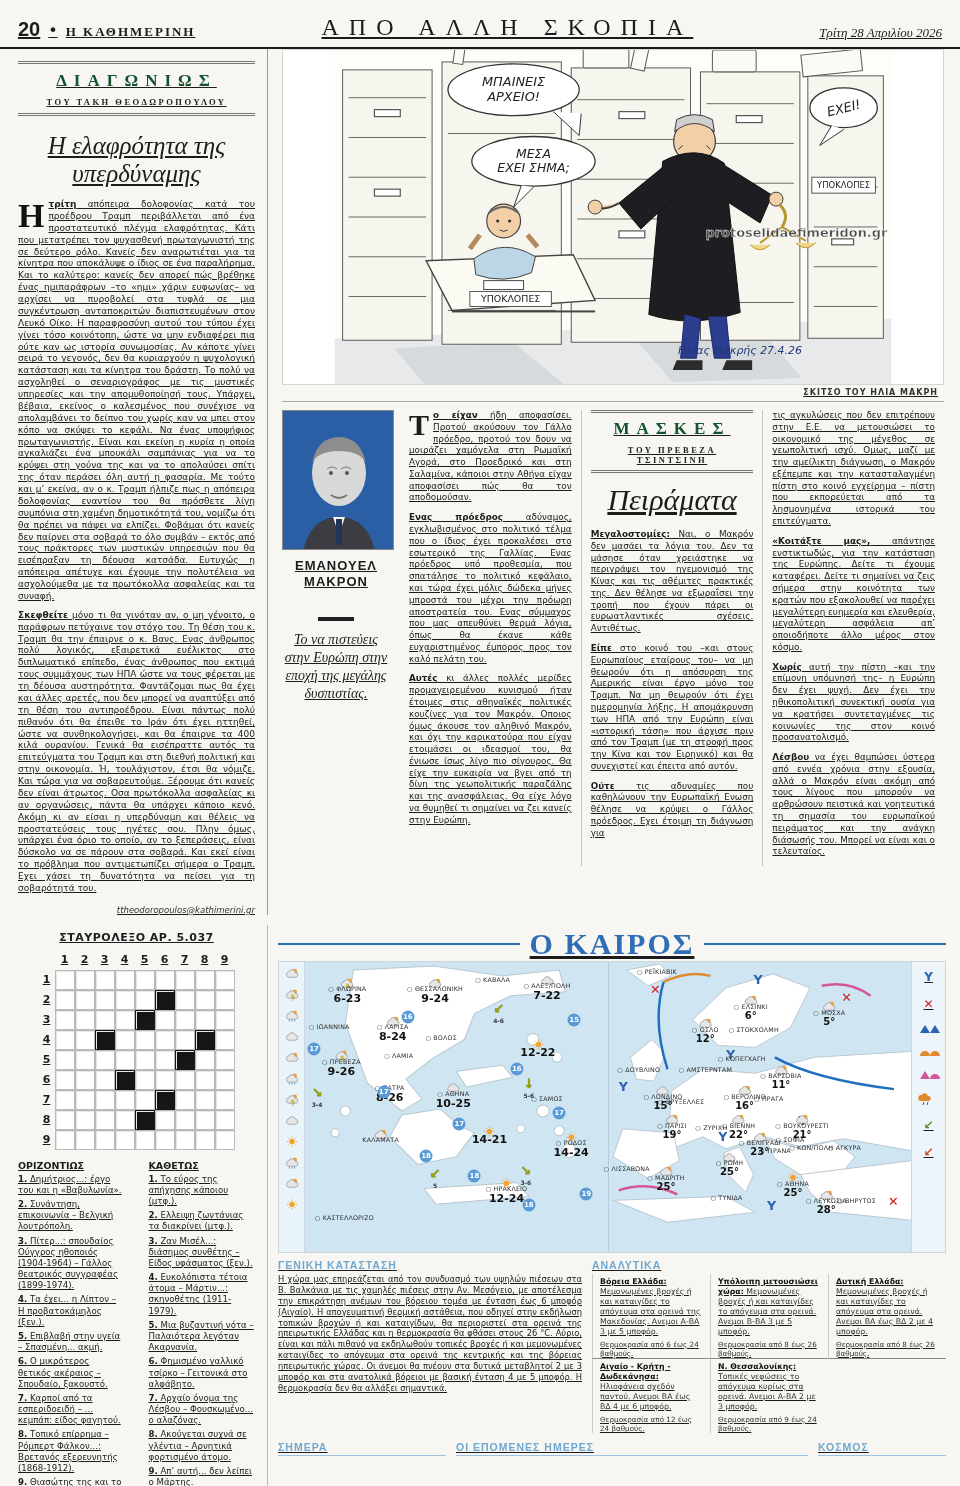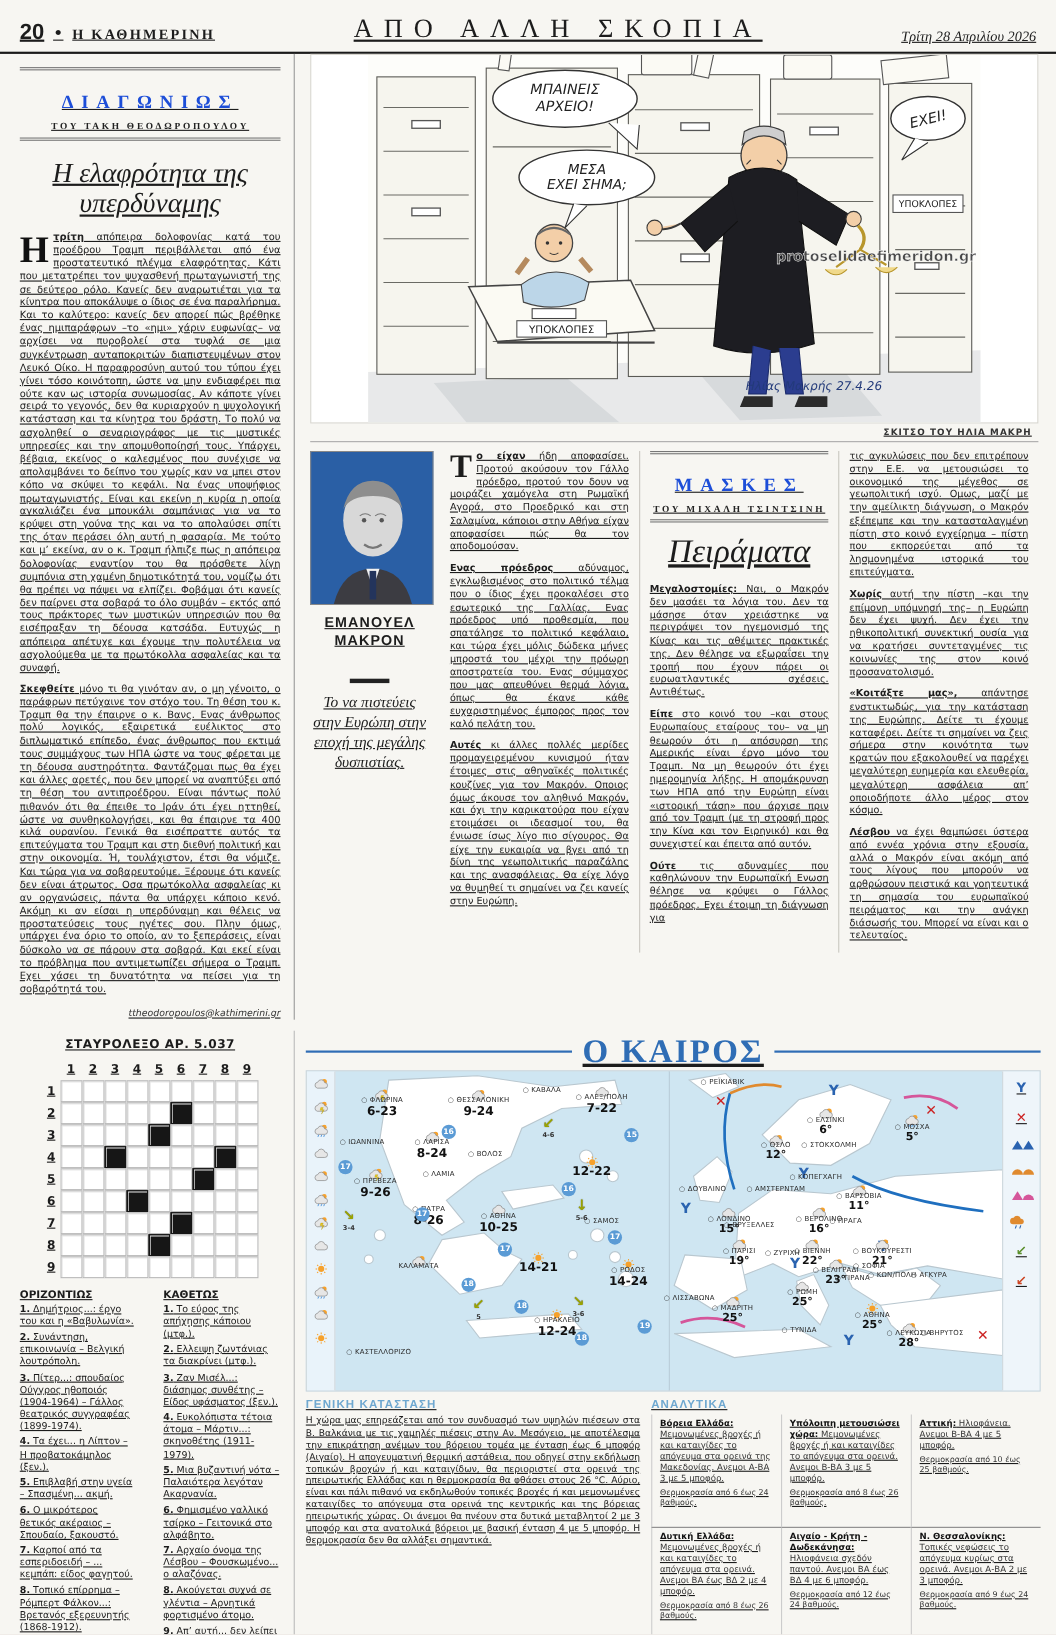--- a/index.html
+++ b/index.html
@@ -15,21 +15,21 @@
   .hdr-title{font:24px "Liberation Serif",serif;letter-spacing:10px;}
   .hdr-date{font:italic 13px "Liberation Serif",serif;}
 
   
   .band-main{display:flex;}
   .col-diag{width:268px;padding:8px 12px 0 18px;border-right:1px solid #999;}
   .col-right{flex:1;min-width:0;}
 
   
   .kicker-box{border-top:3px double #777;border-bottom:3px double #777;text-align:center;padding:7px 0 6px;margin-top:4px;}
-  .kicker{font:bold 17px "Liberation Serif",serif;color:#1d4ed8;letter-spacing:7px;margin-top:12px;}
+  .kicker{font:bold 17px "Liberation Serif",serif;color:#14532d;letter-spacing:7px;}
   .byline{font:bold 8.5px "Liberation Serif",serif;letter-spacing:2.5px;color:#222;margin-top:6px;}
   .diag-title{font:italic 25px "Liberation Serif",serif;text-align:center;line-height:1.1;margin:16px 0 12px;}
   .artbody{font-size:9px;line-height:1.32;text-align:justify;color:#222;}
   .artbody p{margin:0 0 7px;}
   .artbody b{font-weight:bold;}
   .dropcap{float:left;font:bold 34px/0.85 "Liberation Serif",serif;padding:3px 4px 0 0;color:#111;}
   .email{font:italic 8.5px "DejaVu Sans",sans-serif;text-align:right;margin-top:10px;color:#333;}
 
   
   .cartoon{margin:10px 16px 0 14px;}
@@ -86,21 +86,21 @@
   .warrow{position:absolute;transform:translate(-50%,-50%);text-align:center;}
   .warrow .a{font:bold 13px "DejaVu Sans",sans-serif;color:#9aa400;text-shadow:0 0 1px #666;}
   .warrow .f{display:block;font:bold 6px "DejaVu Sans",sans-serif;color:#333;}
 
   .wx-mid{display:flex;margin-top:6px;}
   .wx-gen{width:47%;padding-right:10px;}
   .wx-genhead,.wx-analhead,.tbl-head{font:bold 10.5px "Liberation Sans",sans-serif;color:#6fa8d0;letter-spacing:1px;margin-bottom:3px;}
   .wx-gentext{font-size:8.3px;line-height:1.32;text-align:justify;}
   .wx-anal{flex:1;min-width:0;}
   .anal-grid{display:grid;grid-template-columns:1fr 1fr 1fr;}
-  .anal-cell{padding:3px 7px 18px 7px;border-left:1px solid #ccc;font-size:7.8px;line-height:1.28;color:#333;}
+  .anal-cell{padding:3px 7px 0 7px;border-left:1px solid #ccc;font-size:7.8px;line-height:1.28;color:#333;}
   .anal-cell:nth-child(-n+3){border-bottom:1px solid #888;}
   .anal-name{font-weight:bold;color:#111;}
   .anal-temp{display:block;margin-top:3px;font-size:7.2px;}
 
   .wx-tables{display:flex;margin-top:8px;gap:10px;}
   .t-simera{width:168px;}
   .t-days{flex:1;min-width:0;}
   .t-kosmos{width:128px;}
   .tbl-head{border-bottom:1px solid #9fc4e2;padding-bottom:2px;}
   .wic{width:16px;height:12px;vertical-align:middle;}
@@ -255,34 +255,34 @@
 
         <div class="mk-col" id="mk-col1" data-interactable="false">
             <p data-interactable="false"><span class="dropcapT" data-interactable="false">Τ</span><b>ο είχαν</b> ήδη αποφασίσει. Προτού ακούσουν τον Γάλλο πρόεδρο, προτού τον δουν να μοιράζει χαμόγελα στη Ρωμαϊκή Αγορά, στο Προεδρικό και στη Σαλαμίνα, κάποιοι στην Αθήνα είχαν αποφασίσει πώς θα τον αποδομούσαν.</p>
             <p data-interactable="false"><b>Ενας πρόεδρος</b> αδύναμος, εγκλωβισμένος στο πολιτικό τέλμα που ο ίδιος έχει προκαλέσει στο εσωτερικό της Γαλλίας. Ενας πρόεδρος υπό προθεσμία, που σπατάλησε το πολιτικό κεφάλαιο, και τώρα έχει μόλις δώδεκα μήνες μπροστά του μέχρι την πρόωρη αποστρατεία του. Ενας σύμμαχος που μας απευθύνει θερμά λόγια, όπως θα έκανε κάθε ευχαριστημένος έμπορος προς τον καλό πελάτη του.</p>
             <p data-interactable="false"><b>Αυτές</b> κι άλλες πολλές μερίδες προμαγειρεμένου κυνισμού ήταν έτοιμες στις αθηναϊκές πολιτικές κουζίνες για τον Μακρόν. Οποιος όμως άκουσε τον αληθινό Μακρόν, και όχι την καρικατούρα που είχαν ετοιμάσει οι ιδεασμοί του, θα ένιωσε ίσως λίγο πιο σίγουρος. Θα είχε την ευκαιρία να βγει από τη δίνη της γεωπολιτικής παραζάλης και της ανασφάλειας. Θα είχε λόγο να θυμηθεί τι σημαίνει να ζει κανείς στην Ευρώπη.</p>
           </div>
 
         <div class="mk-col" data-interactable="false">
           <div class="mk-kicker-box" data-interactable="false">
             <div class="kicker" data-interactable="false">ΜΑΣΚΕΣ</div>
-            <div class="byline" data-interactable="false">ΤΟΥ ΜΙΧΑΛΗ ΤΣΙΝΤΣΙΝΗ</div>
+            <div class="byline" data-interactable="false">ΤΟΥ ΠΡΕΒΕΖΑ ΤΣΙΝΤΣΙΝΗ</div>
           </div>
           <div class="mk-title" data-interactable="false">Πειράματα</div>
           <div id="mk-col2" data-interactable="false">
               <p data-interactable="false"><b>Μεγαλοστομίες:</b> Ναι, ο Μακρόν δεν μασάει τα λόγια του. Δεν τα μάσησε όταν χρειάστηκε να περιγράψει τον ηγεμονισμό της Κίνας και τις αθέμιτες πρακτικές της. Δεν θέλησε να εξωραΐσει την τροπή που έχουν πάρει οι ευρωατλαντικές σχέσεις. Αντιθέτως.</p>
               <p data-interactable="false"><b>Είπε</b> στο κοινό του –και στους Ευρωπαίους εταίρους του– να μη θεωρούν ότι η απόσυρση της Αμερικής είναι έργο μόνο του Τραμπ. Να μη θεωρούν ότι έχει ημερομηνία λήξης. Η απομάκρυνση των ΗΠΑ από την Ευρώπη είναι «ιστορική τάση» που άρχισε πριν από τον Τραμπ (με τη στροφή προς την Κίνα και τον Ειρηνικό) και θα συνεχιστεί και έπειτα από αυτόν.</p>
               <p data-interactable="false"><b>Ούτε</b> τις αδυναμίες που καθηλώνουν την Ευρωπαϊκή Ενωση θέλησε να κρύψει ο Γάλλος πρόεδρος. Εχει έτοιμη τη διάγνωση για</p>
             </div>
         </div>
 
         <div class="mk-col" id="mk-col3" data-interactable="false">
             <p data-interactable="false">τις αγκυλώσεις που δεν επιτρέπουν στην Ε.Ε. να μετουσιώσει το οικονομικό της μέγεθος σε γεωπολιτική ισχύ. Ομως, μαζί με την αμείλικτη διάγνωση, ο Μακρόν εξέπεμπε και την κατασταλαγμένη πίστη στο κοινό εγχείρημα – πίστη που εκπορεύεται από τα λησμονημένα ιστορικά του επιτεύγματα.</p>
+            <p data-interactable="false"><b>«Κοιτάξτε μας»,</b> απάντησε ενστικτωδώς, για την κατάσταση της Ευρώπης. Δείτε τι έχουμε καταφέρει. Δείτε τι σημαίνει να ζεις σήμερα στην κοινότητα των κρατών που εξακολουθεί να παρέχει μεγαλύτερη ευημερία και ελευθερία, μεγαλύτερη ασφάλεια απ’ οποιοδήποτε άλλο μέρος στον κόσμο.</p>
             <p data-interactable="false"><b>Χωρίς</b> αυτή την πίστη –και την επίμονη υπόμνησή της– η Ευρώπη δεν έχει ψυχή. Δεν έχει την ηθικοπολιτική συνεκτική ουσία για να κρατήσει συντεταγμένες τις κοινωνίες της στον κοινό προσανατολισμό.</p>
-            <p data-interactable="false"><b>«Κοιτάξτε μας»,</b> απάντησε ενστικτωδώς, για την κατάσταση της Ευρώπης. Δείτε τι έχουμε καταφέρει. Δείτε τι σημαίνει να ζεις σήμερα στην κοινότητα των κρατών που εξακολουθεί να παρέχει μεγαλύτερη ευημερία και ελευθερία, μεγαλύτερη ασφάλεια απ’ οποιοδήποτε άλλο μέρος στον κόσμο.</p>
             <p data-interactable="false"><b>Λέσβου</b> να έχει θαμπώσει ύστερα από εννέα χρόνια στην εξουσία, αλλά ο Μακρόν είναι ακόμη από τους λίγους που μπορούν να αρθρώσουν πειστικά και γοητευτικά τη σημασία του ευρωπαϊκού πειράματος και την ανάγκη διάσωσής του. Μπορεί να είναι και ο τελευταίος.</p>
           </div>
       </div>
     </div>
   </div>
 
   <div class="band-bottom">
 
     <aside class="cw" data-interactable="false">
       <div class="cw-title" data-interactable="false">ΣΤΑΥΡΟΛΕΞΟ ΑΡ. 5.037</div>
@@ -917,21 +917,20 @@
       <div class="wx-mid">
         <div class="wx-gen" data-interactable="false">
           <div class="wx-genhead" data-interactable="false">ΓΕΝΙΚΗ ΚΑΤΑΣΤΑΣΗ</div>
           <div class="wx-gentext" data-interactable="false">Η χώρα μας επηρεάζεται από τον συνδυασμό των υψηλών πιέσεων στα Β. Βαλκάνια με τις χαμηλές πιέσεις στην Αν. Μεσόγειο, με αποτέλεσμα την επικράτηση ανέμων του βόρειου τομέα με ένταση έως 6 μποφόρ (Αιγαίο). Η απογευματινή θερμική αστάθεια, που οδηγεί στην εκδήλωση τοπικών βροχών ή και καταιγίδων, θα περιοριστεί στα ορεινά της ηπειρωτικής Ελλάδας και η θερμοκρασία θα φθάσει στους 26 °C. Αύριο, είναι και πάλι πιθανό να εκδηλωθούν τοπικές βροχές ή και μεμονωμένες καταιγίδες το απόγευμα στα ορεινά της κεντρικής και της βόρειας ηπειρωτικής χώρας. Οι άνεμοι θα πνέουν στα δυτικά μεταβλητοί 2 με 3 μποφόρ και στα ανατολικά βόρειοι με βασική ένταση 4 με 5 μποφόρ. Η θερμοκρασία δεν θα αλλάξει σημαντικά.</div>
         </div>
         <div class="wx-anal" data-interactable="false">
           <div class="wx-analhead" data-interactable="false">ΑΝΑΛΥΤΙΚΑ</div>
           <div class="anal-grid" id="anal-grid">
               <div class="anal-cell" data-interactable="false"><span class="anal-name" data-interactable="false">Βόρεια Ελλάδα:</span> Μεμονωμένες βροχές ή και καταιγίδες το απόγευμα στα ορεινά της Μακεδονίας. Ανεμοι Α-ΒΑ 3 με 5 μποφόρ.<span class="anal-temp" data-interactable="false">Θερμοκρασία από 6 έως 24 βαθμούς.</span></div>
               <div class="anal-cell" data-interactable="false"><span class="anal-name" data-interactable="false">Υπόλοιπη μετουσιώσει χώρα:</span> Μεμονωμένες βροχές ή και καταιγίδες το απόγευμα στα ορεινά. Ανεμοι Β-ΒΑ 3 με 5 μποφόρ.<span class="anal-temp" data-interactable="false">Θερμοκρασία από 8 έως 26 βαθμούς.</span></div>
-              <div class="anal-cell" data-interactable="false"><span class="anal-name" data-interactable="false">Αττική:</span> Ηλιοφάνεια. Ανεμοι Β-ΒΑ 4 με 5 μποφόρ.<span class="anal-temp" data-interactable="false">Θερμοκρασία από 10 έως 25 βαθμούς.</span></div>
               <div class="anal-cell" data-interactable="false"><span class="anal-name" data-interactable="false">Δυτική Ελλάδα:</span> Μεμονωμένες βροχές ή και καταιγίδες το απόγευμα στα ορεινά. Ανεμοι ΒΑ έως ΒΔ 2 με 4 μποφόρ.<span class="anal-temp" data-interactable="false">Θερμοκρασία από 8 έως 26 βαθμούς.</span></div>
               <div class="anal-cell" data-interactable="false"><span class="anal-name" data-interactable="false">Αιγαίο - Κρήτη - Δωδεκάνησα:</span> Ηλιοφάνεια σχεδόν παντού. Ανεμοι ΒΑ έως ΒΔ 4 με 6 μποφόρ.<span class="anal-temp" data-interactable="false">Θερμοκρασία από 12 έως 24 βαθμούς.</span></div>
               <div class="anal-cell" data-interactable="false"><span class="anal-name" data-interactable="false">Ν. Θεσσαλονίκης:</span> Τοπικές νεφώσεις το απόγευμα κυρίως στα ορεινά. Ανεμοι Α-ΒΑ 2 με 3 μποφόρ.<span class="anal-temp" data-interactable="false">Θερμοκρασία από 9 έως 24 βαθμούς.</span></div>
             </div>
         </div>
       </div>
 
       <div class="wx-tables">
         <div class="t-simera" data-interactable="false">
           <div class="tbl-head" data-interactable="false">ΣΗΜΕΡΑ</div>

